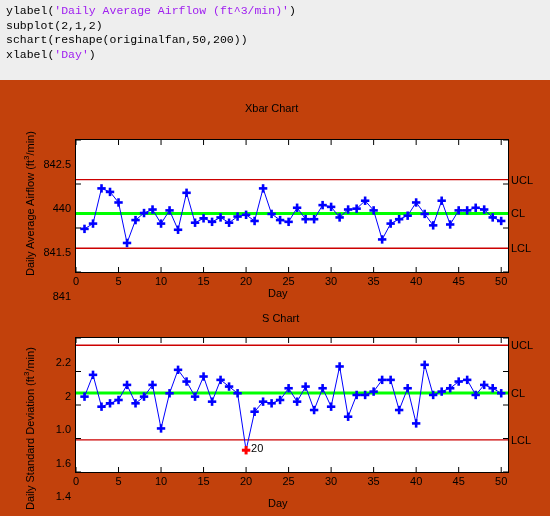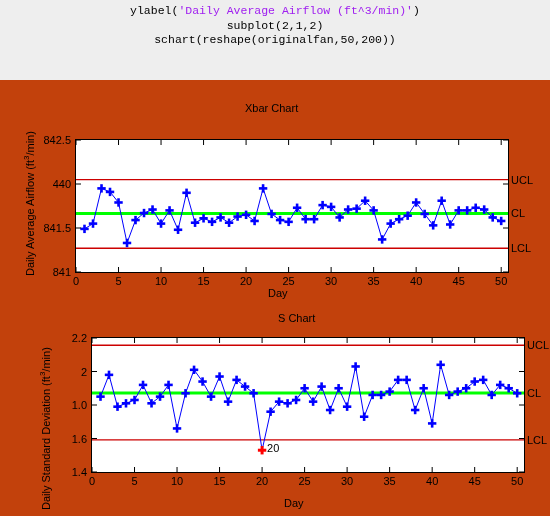--- a/index.html
+++ b/index.html
@@ -24,21 +24,20 @@
     background: #eeeeee;
     box-sizing: border-box;
     padding: 4px 6px 0 6px;
   }
   .code-line {
     font-family: "Liberation Mono", "DejaVu Sans Mono", monospace;
     font-size: 11.5px;
     line-height: 14.5px;
     white-space: pre;
     color: #000000;
-    text-align: center;
   }
   .code-line .str { color: #a020f0; }
 
   
   #figure {
     position: absolute;
     left: 0; top: 80px;
     width: 550px;
     height: 436px;
     background: #c2410c;
@@ -102,20 +101,21 @@
     transform: translateX(-50%);
   }
   .tick-y {
     position: absolute;
     font-family: "Liberation Sans", sans-serif;
     font-size: 11px;
     color: #000;
     white-space: nowrap;
     text-align: right;
     transform: translateY(-50%);
+    margin-top: 24px;
   }
   
   .limit-label {
     position: absolute;
     font-family: "Liberation Sans", sans-serif;
     font-size: 11px;
     color: #000;
     white-space: nowrap;
     transform: translateY(-50%);
   }
@@ -128,20 +128,21 @@
     white-space: nowrap;
   }
 </style>
 </head>
 <body>
 
 <div id="code-block">
   <div class="code-line"><span>ylabel(</span><span class="str">'Daily Average Airflow (ft^3/min)'</span><span>)</span></div>
   <div class="code-line"><span>subplot(2,1,2)</span></div>
   <div class="code-line"><span>schart(reshape(originalfan,50,200))</span></div>
+  <div class="code-line"><span>xlabel(</span><span class="str">'Day'</span><span>)</span></div>
 </div>
 
 <div id="figure">
 
   <div class="chart-panel" id="panel-xbar" style="left:0; top:0; width:550px; height:218px;">
     <div class="chart-title" style="left:245px; top:22px;">Xbar Chart</div>
 
     <div class="ylabel" style="left:22px; top:196px;">Daily Average Airflow (ft<sup>3</sup>/min)</div>
 
     <div class="xlabel" style="left:268px; top:207px;">Day</div>
@@ -399,21 +400,21 @@
       <div class="tick-x" style="left: 501.197px; top: 195px;">50</div>
       <div class="tick-y" style="left: 27px; width: 44px; top: 192px;">841</div>
       <div class="tick-y" style="left: 27px; width: 44px; top: 148px;">841.5</div>
       <div class="tick-y" style="left: 27px; width: 44px; top: 104px;">440</div>
       <div class="tick-y" style="left: 27px; width: 44px; top: 60px;">842.5</div>
       <div class="limit-label" style="left: 511px; top: 99.6px;">UCL</div>
       <div class="limit-label" style="left: 511px; top: 133.392px;">CL</div>
       <div class="limit-label" style="left: 511px; top: 168.24px;">LCL</div>
     </div>
 
-  <div class="chart-panel" id="panel-s" style="left:16px; top:218px; width:442px; height:218px;padding-left:48px;">
+  <div class="chart-panel" id="panel-s" style="left:0; top:218px; width:442px; height:218px;padding-left:48px;">
     <div class="chart-title" style="left:262px; top:14px;">S Chart</div>
 
     <div class="ylabel" style="left:22px; top:212px;">Daily Standard Deviation (ft<sup>3</sup>/min)</div>
 
     <div class="xlabel" style="left:268px; top:199px;">Day</div>
 
     <div class="plot-box" id="box-s" style="left:75px; top:39px; width:434px; height:136px;">
       <div class="plot-inner">
         <svg class="svg-layer" id="svg-s" width="432" height="134">
             <line x1="0" y1="7.202500000000029" x2="432" y2="7.202500000000029" stroke="#cc0000" stroke-width="1.4"></line>

